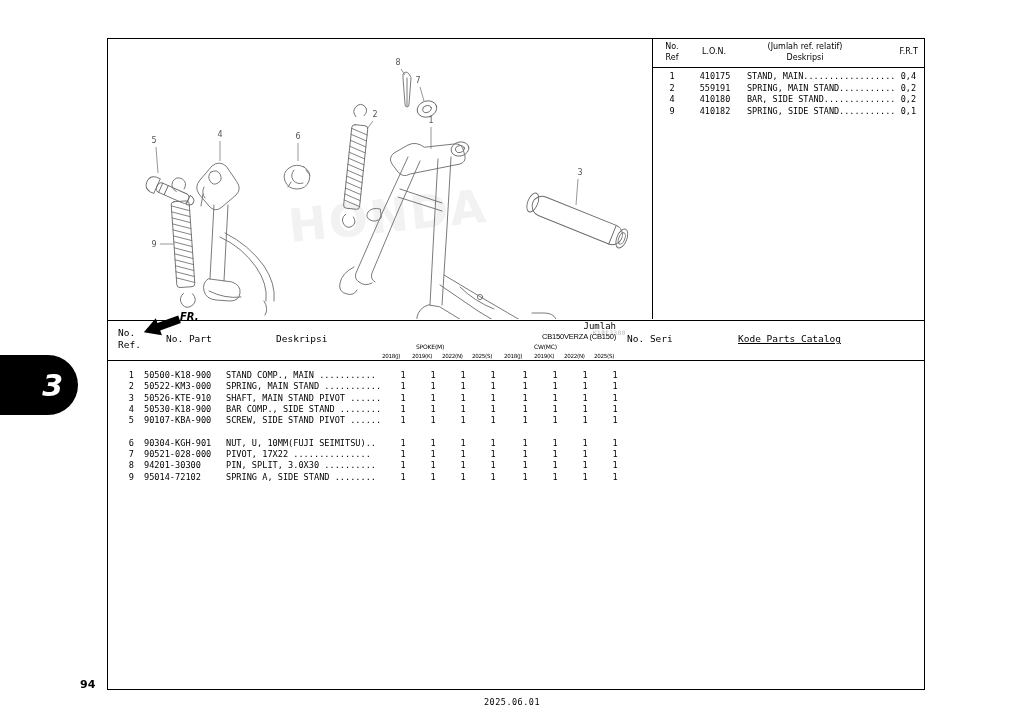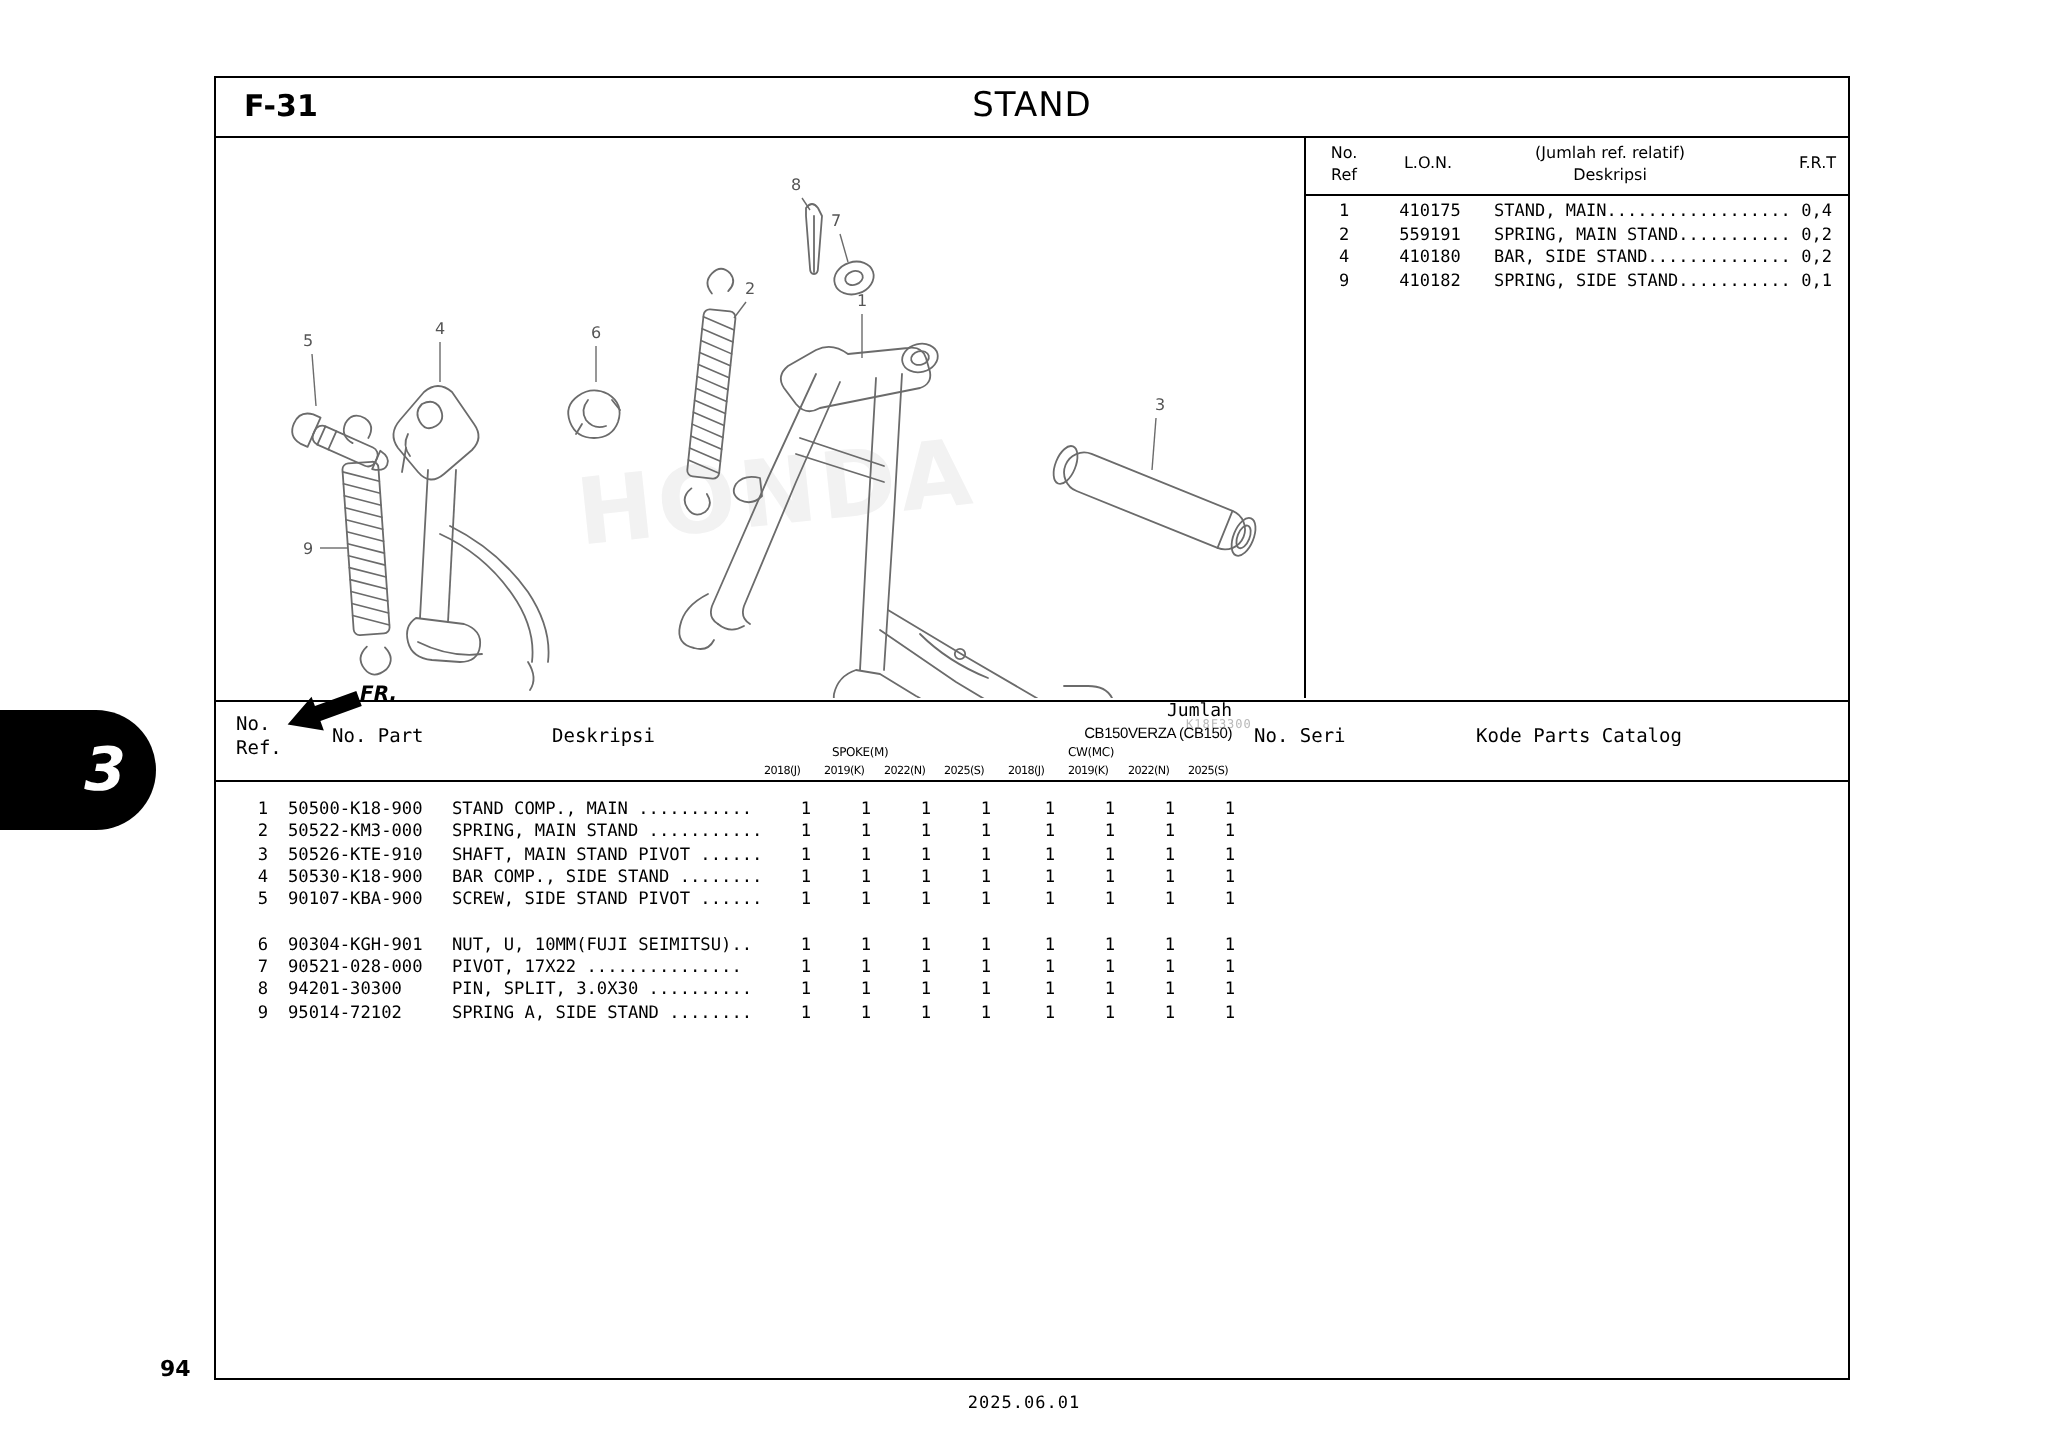--- a/index.html
+++ b/index.html
@@ -179,21 +179,21 @@
   }
   .ph {
     position: absolute;
     font-family: "DejaVu Sans Mono", monospace;
     font-size: 9.5px;
   }
   .ph-noref  { left: 10px;  top: 6px;  line-height: 12px; }
   .ph-nopart { left: 58px;  top: 12px; }
   .ph-desk   { left: 168px; top: 12px; }
   .ph-seri   { left: 519px; top: 12px; }
-  .ph-kode   { left: 630px; top: 12px; }
+  .ph-kode   { left: 630px; top: 12px; text-decoration: underline; }
 
   .jumlah-block {
     position: absolute;
     left: 268px;
     top: 1px;
     width: 240px;
     text-align: right;
   }
   .jumlah-title {
     font-family: "DejaVu Sans Mono", monospace;
@@ -280,24 +280,20 @@
 </style>
 </head>
 <body>
 
 <div id="page-tab">
   <span class="tabnum">3</span>
 </div>
 
 <div id="sheet">
 
-  <div class="title-bar">
-    <span class="fig-code">F-31</span>
-    <span class="fig-title">STAND</span>
-  </div>
 
   <div class="illus">
 
     <div class="watermark">HONDA</div>
 
     <svg class="illus-canvas" viewBox="0 0 546 280">
       <g fill="none" stroke="#6b6b6b" stroke-width="0.9" stroke-linejoin="round" stroke-linecap="round">
 
         <path d="M316 108 q-8 -6 -16 -2 l-14 8 q-6 5 -2 11 l6 8 q5 6 12 2 l50 -10 q6 -2 5 -8 l-2 -7 q-2 -6 -9 -5 z"></path>
         <ellipse cx="352" cy="110" rx="9" ry="7" transform="rotate(-14 352 110)"></ellipse>

